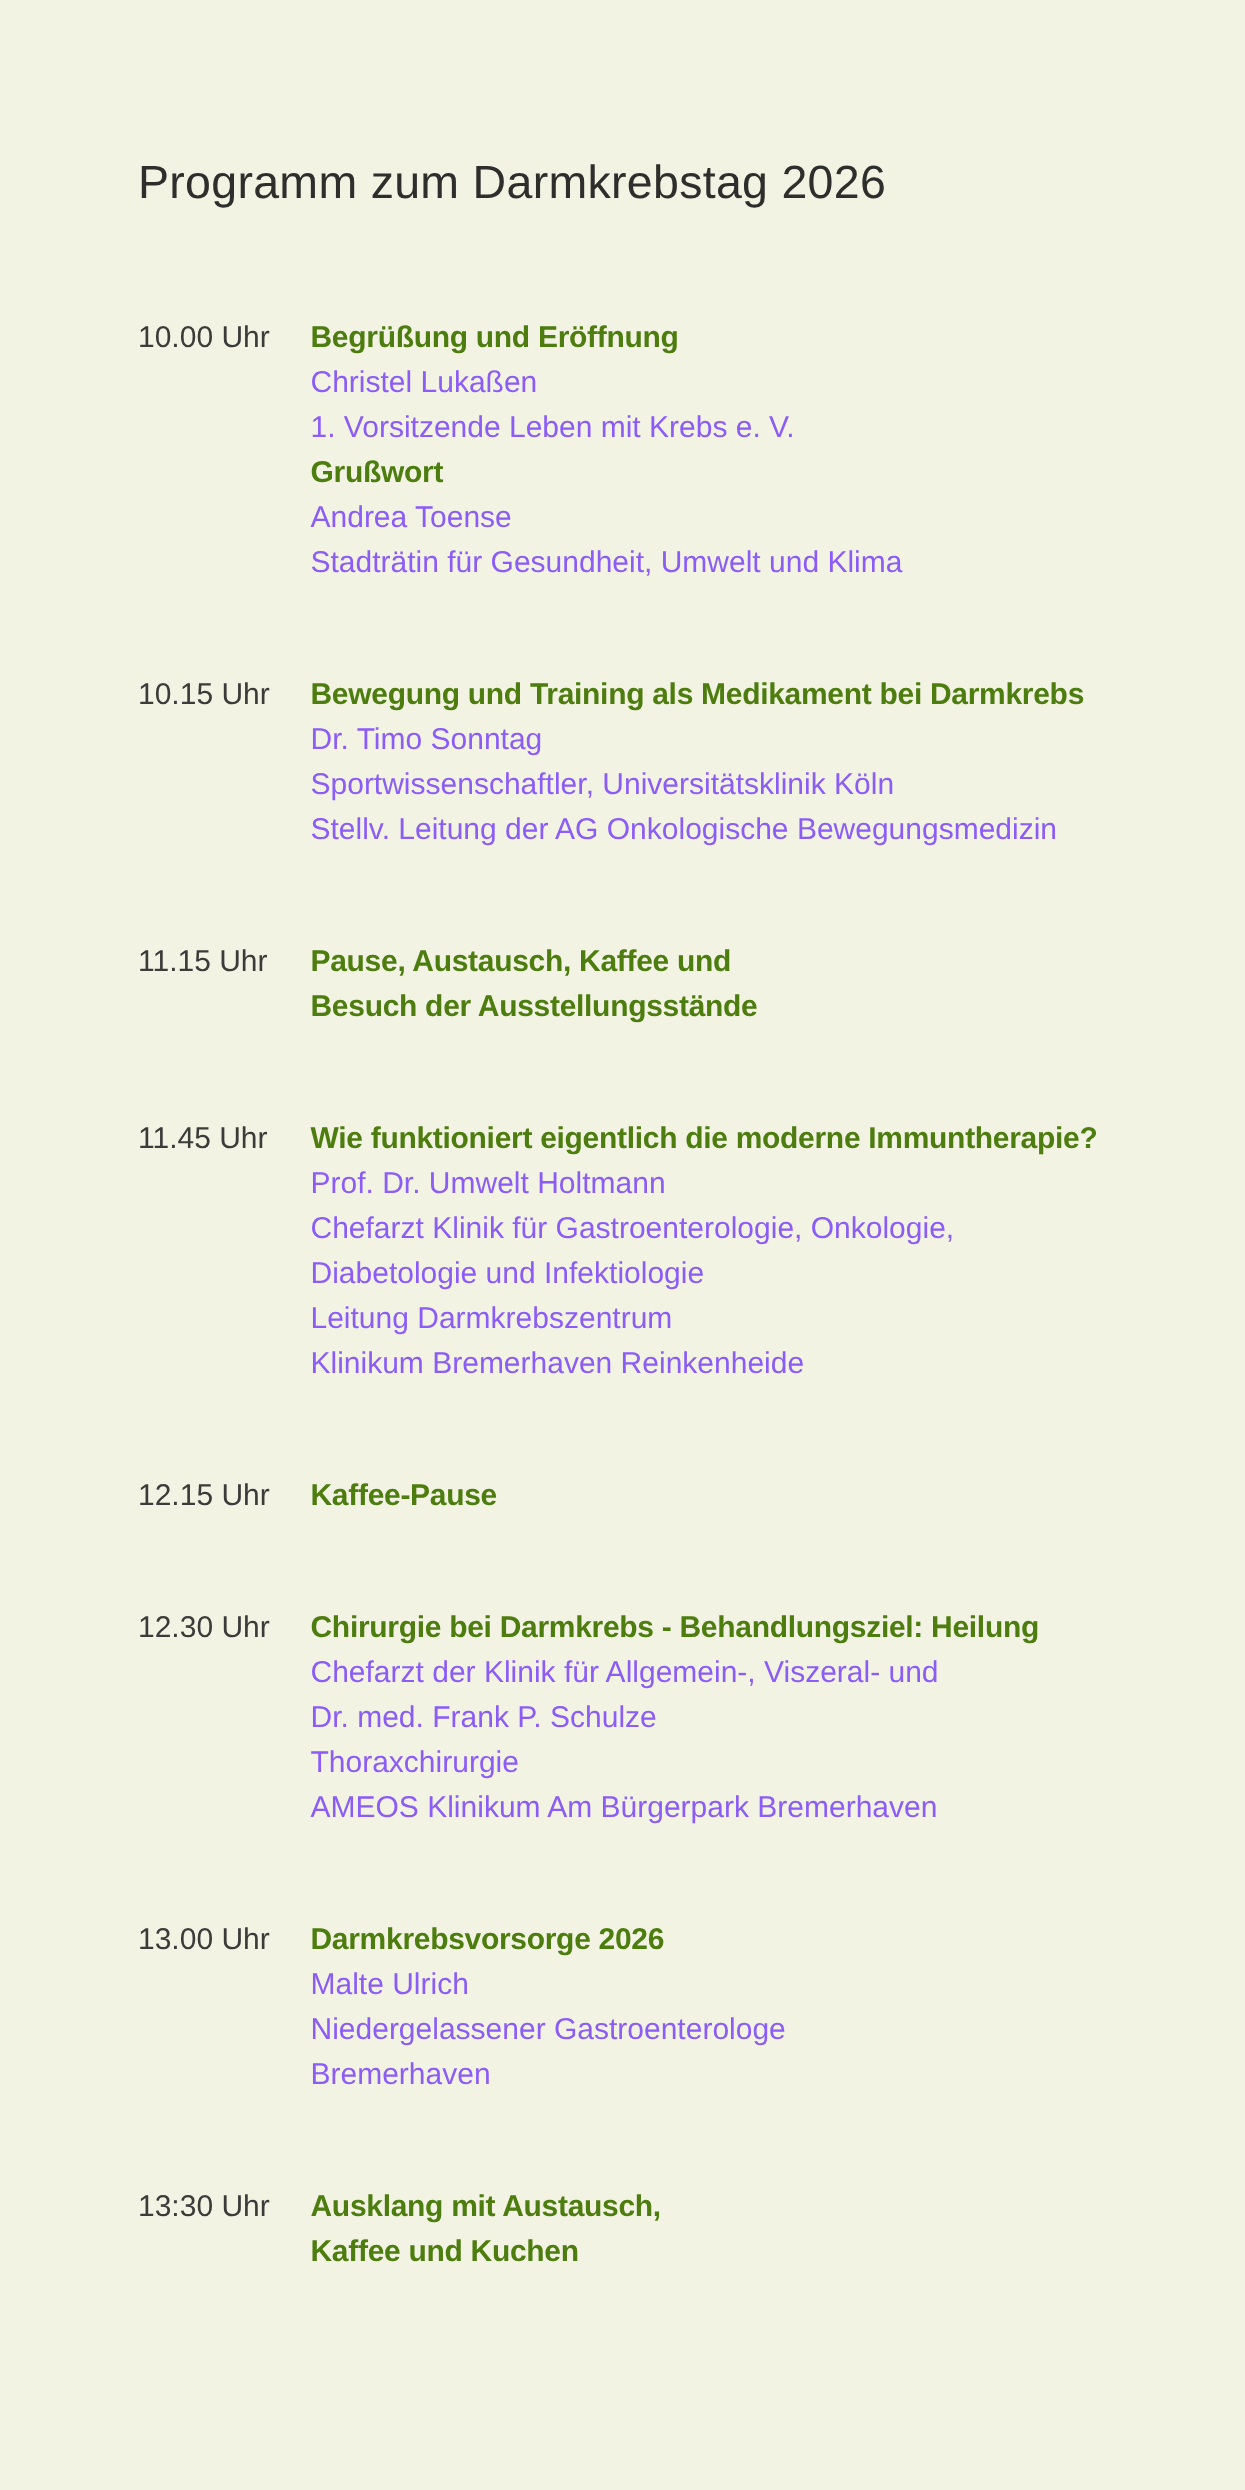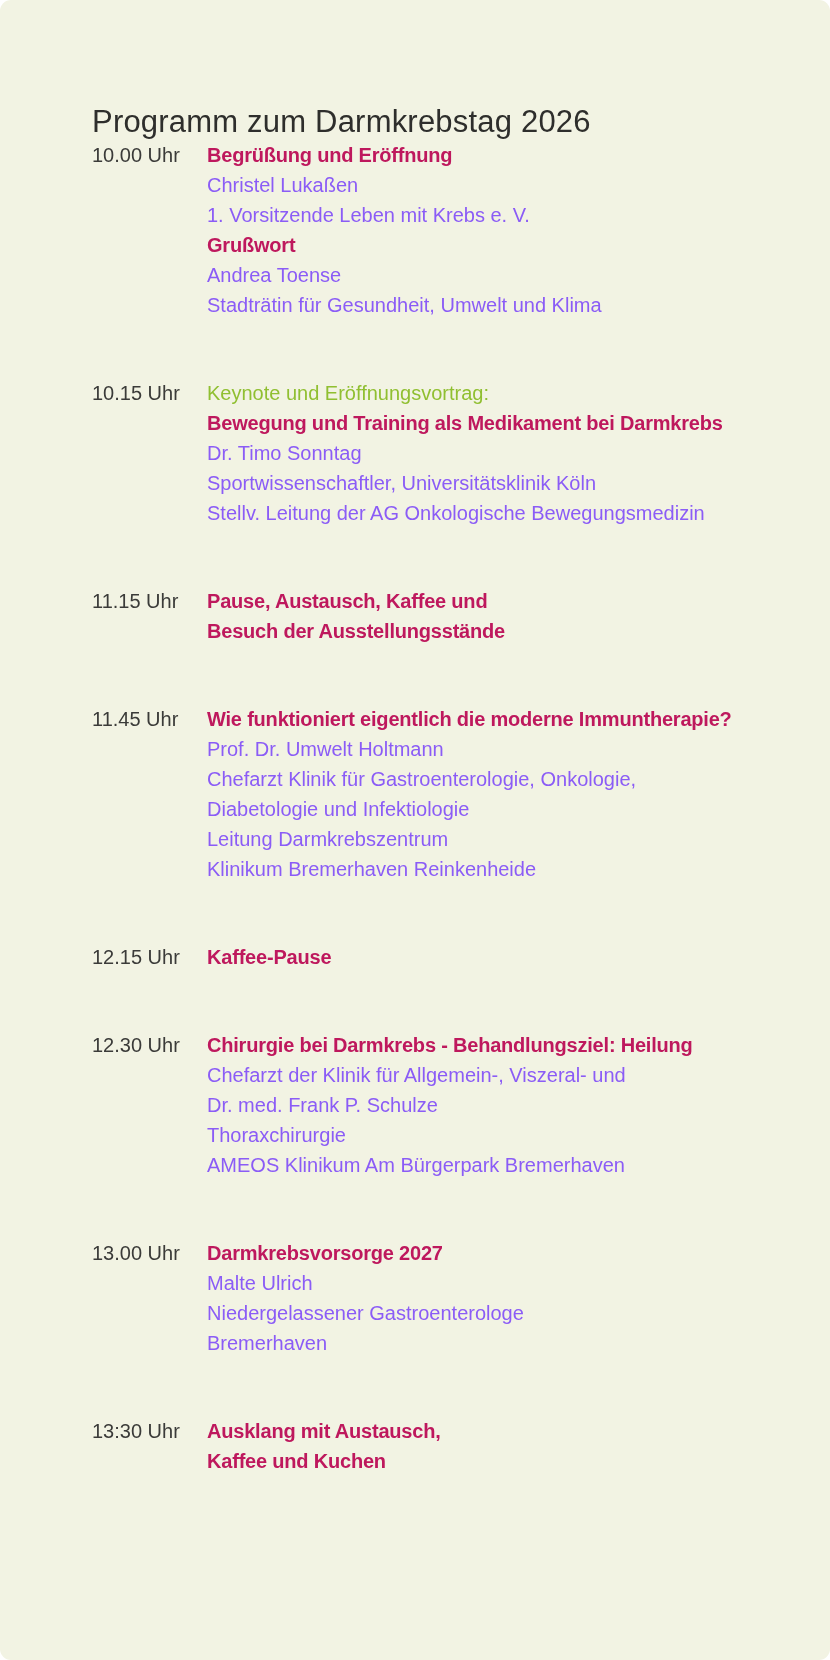--- a/index.html
+++ b/index.html
@@ -8,31 +8,31 @@
   }
   .page {
     position: relative;
     width: 830px;
     height: 1660px;
     background: #f2f3e3;
     font-family: "Liberation Sans", "DejaVu Sans", sans-serif;
     box-sizing: border-box;
     padding: 103px 40px 0 92px;
     overflow: hidden;
-    border-radius: 11px;
   }
   .page-title {
     font-size: 31px;
     font-weight: normal;
     color: #2e2e2c;
     letter-spacing: 0.2px;
     margin: 0 0 0 0;
     line-height: 1.2;
   }
   .schedule {
+    margin-top: 70px;
   }
   .entry {
     display: flex;
     align-items: flex-start;
   }
   .entry + .entry {
     margin-top: 58px;
   }
   .entry-time {
     flex: 0 0 115px;
@@ -43,21 +43,21 @@
   }
   .entry-lines {
     flex: 1 1 auto;
   }
   .entry-line {
     font-size: 20px;
     line-height: 30px;
     white-space: nowrap;
   }
   .line-bold {
-    color: #be185d;
+    color: #4d7c0f;
     font-weight: bold;
     letter-spacing: -0.2px;
   }
   .line-gray {
     color: #8b5cf6;
     font-weight: normal;
   }
   .line-green {
     color: #90bf31;
     font-weight: normal;
@@ -77,21 +77,20 @@
           <div class="entry-line line-gray">Christel Lukaßen</div>
           <div class="entry-line line-gray">1. Vorsitzende Leben mit Krebs e. V.</div>
           <div class="entry-line line-bold">Grußwort</div>
           <div class="entry-line line-gray">Andrea Toense</div>
           <div class="entry-line line-gray">Stadträtin für Gesundheit, Umwelt und Klima</div>
         </div>
       </div>
       <div class="entry">
         <div class="entry-time">10.15 Uhr</div>
         <div class="entry-lines">
-          <div class="entry-line line-green">Keynote und Eröffnungsvortrag:</div>
           <div class="entry-line line-bold">Bewegung und Training als Medikament bei Darmkrebs</div>
           <div class="entry-line line-gray">Dr. Timo Sonntag</div>
           <div class="entry-line line-gray">Sportwissenschaftler, Universitätsklinik Köln</div>
           <div class="entry-line line-gray">Stellv. Leitung der AG Onkologische Bewegungsmedizin</div>
         </div>
       </div>
       <div class="entry">
         <div class="entry-time">11.15 Uhr</div>
         <div class="entry-lines">
           <div class="entry-line line-bold">Pause, Austausch, Kaffee und</div>
@@ -121,21 +120,21 @@
           <div class="entry-line line-bold">Chirurgie bei Darmkrebs - Behandlungsziel: Heilung</div>
           <div class="entry-line line-gray">Chefarzt der Klinik für Allgemein-, Viszeral- und</div>
           <div class="entry-line line-gray">Dr. med. Frank P. Schulze</div>
           <div class="entry-line line-gray">Thoraxchirurgie</div>
           <div class="entry-line line-gray">AMEOS Klinikum Am Bürgerpark Bremerhaven</div>
         </div>
       </div>
       <div class="entry">
         <div class="entry-time">13.00 Uhr</div>
         <div class="entry-lines">
-          <div class="entry-line line-bold">Darmkrebsvorsorge 2027</div>
+          <div class="entry-line line-bold">Darmkrebsvorsorge 2026</div>
           <div class="entry-line line-gray">Malte Ulrich</div>
           <div class="entry-line line-gray">Niedergelassener Gastroenterologe</div>
           <div class="entry-line line-gray">Bremerhaven</div>
         </div>
       </div>
       <div class="entry">
         <div class="entry-time">13:30 Uhr</div>
         <div class="entry-lines">
           <div class="entry-line line-bold">Ausklang mit Austausch,</div>
           <div class="entry-line line-bold">Kaffee und Kuchen</div>

